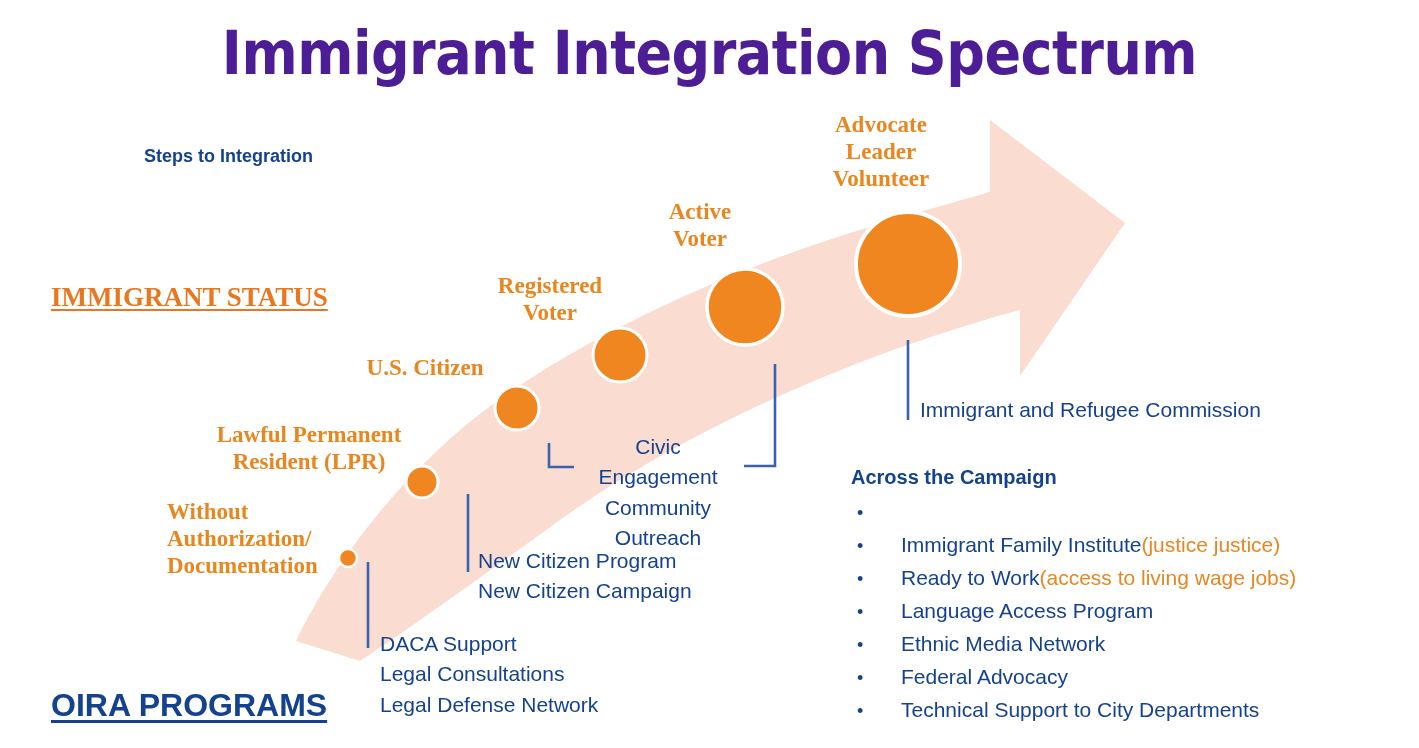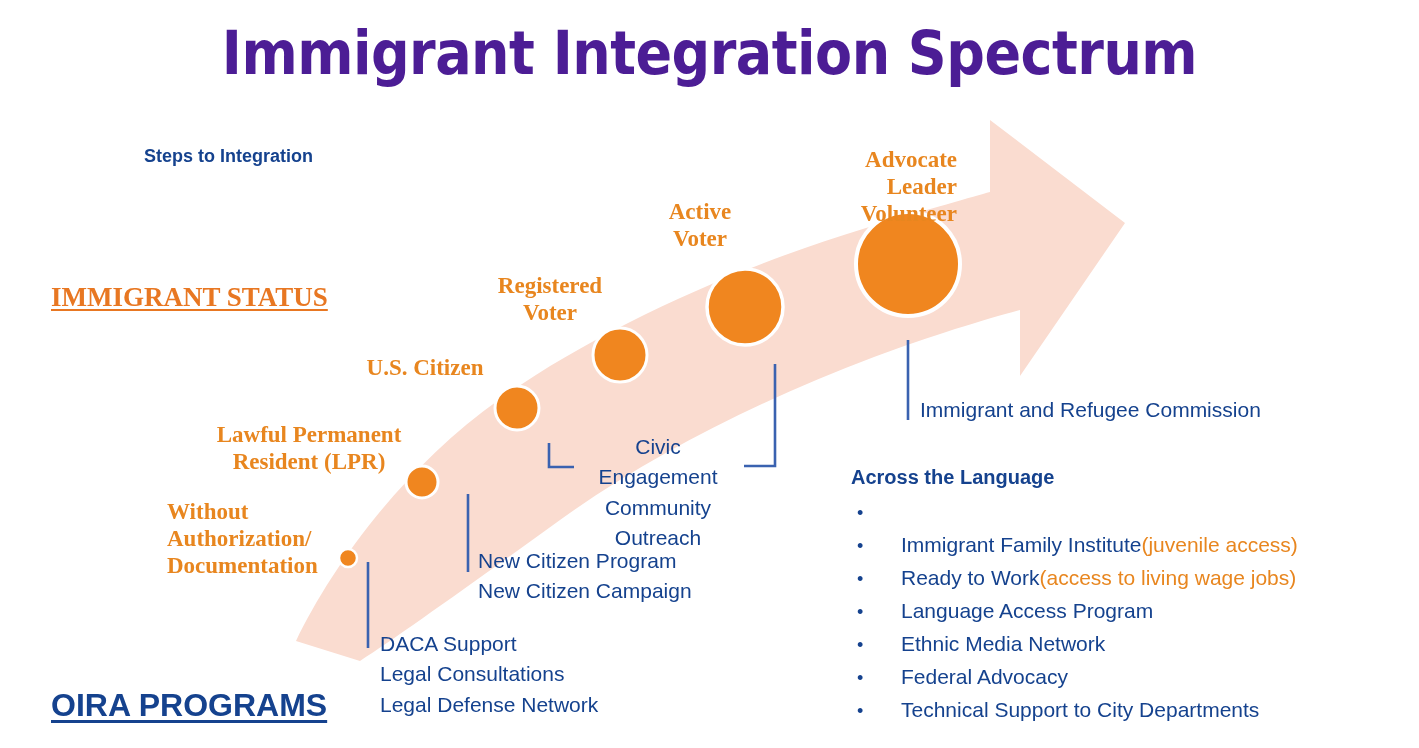--- a/index.html
+++ b/index.html
@@ -74,21 +74,21 @@
     font-weight: bold;
     font-size: 23px;
     line-height: 1.18;
     white-space: pre-line;
   }
   #stage-label-0 { left: 167px; top: 498px; text-align: left; }
   #stage-label-1 { left: 198px; top: 421px; text-align: center; width: 222px; }
   #stage-label-2 { left: 360px; top: 354px; text-align: center; width: 130px; }
   #stage-label-3 { left: 470px; top: 272px; text-align: center; width: 160px; }
   #stage-label-4 { left: 635px; top: 198px; text-align: center; width: 130px; }
-  #stage-label-5 { left: 805px; top: 111px; text-align: right; width: 152px; margin-top: 35px; }
+  #stage-label-5 { left: 805px; top: 111px; text-align: center; width: 152px; }
 
   
   .program-text {
     color: #15428E;
     font-family: "Liberation Sans", sans-serif;
     font-size: 21px;
     line-height: 1.45;
     white-space: pre-line;
   }
   #program-daca   { left: 380px; top: 629px; }
@@ -154,21 +154,21 @@
       <path d="M775,364 L775,466 L744,466"></path>
       <path d="M908,340 L908,420"></path>
     </g>
   </svg>
 
   <div class="abs" id="page-title">Immigrant Integration Spectrum</div>
 
   <div class="abs blue-head" id="steps-heading">Steps to Integration</div>
   <div class="abs" id="immigrant-status-heading">IMMIGRANT STATUS</div>
   <div class="abs blue-head" id="oira-heading">OIRA PROGRAMS</div>
-  <div class="abs blue-head" id="across-heading">Across the Language</div>
+  <div class="abs blue-head" id="across-heading">Across the Campaign</div>
 
   <div class="abs stage-label" id="stage-label-0">Without
 Authorization/
 Documentation</div>
   <div class="abs stage-label" id="stage-label-1">Lawful Permanent
 Resident (LPR)</div>
   <div class="abs stage-label" id="stage-label-2">U.S. Citizen</div>
   <div class="abs stage-label" id="stage-label-3">Registered
 Voter</div>
   <div class="abs stage-label" id="stage-label-4">Active
@@ -188,21 +188,21 @@
 Outreach</div>
   <div class="abs program-text" id="program-commission">Immigrant and Refugee Commission</div>
 
   <div class="abs" id="across-list">
       <div class="across-row">
         <span class="across-bullet">•</span>
       </div>
       <div class="across-row">
         <span class="across-bullet">•</span>
         <span>Immigrant Family Institute </span>
-        <span class="across-note">(juvenile access)</span>
+        <span class="across-note">(justice justice)</span>
       </div>
       <div class="across-row">
         <span class="across-bullet">•</span>
         <span>Ready to Work </span>
         <span class="across-note">(access to living wage jobs)</span>
       </div>
       <div class="across-row">
         <span class="across-bullet">•</span>
         <span>Language Access Program</span>
       </div>

